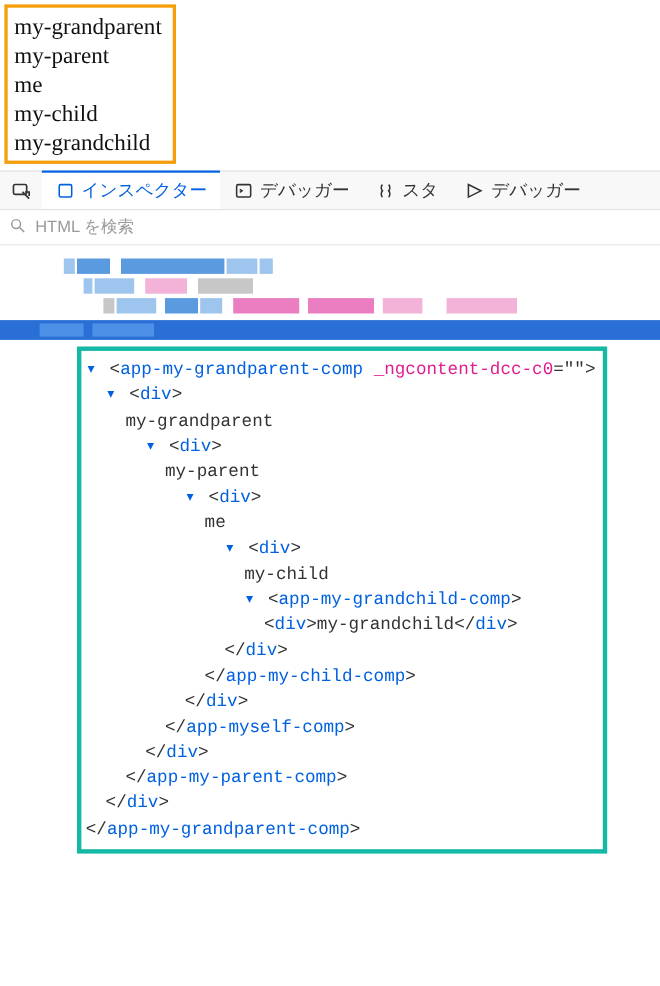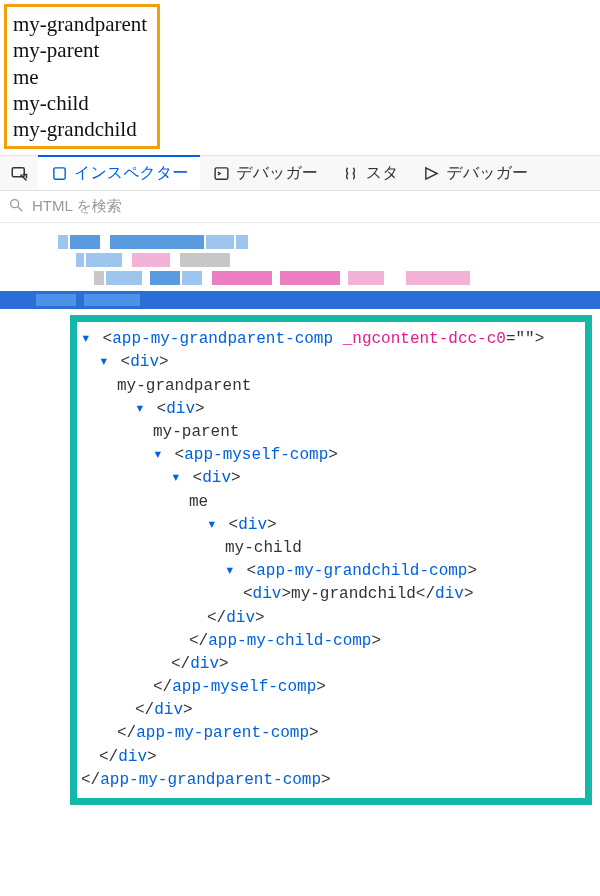--- a/index.html
+++ b/index.html
@@ -96,23 +96,23 @@
     position: relative;
     overflow: hidden;
   }
   .highlight-row div {
     position: absolute; top: 3px; height: 12px; background: #4d90e8;
   }
 
   
   .domwrap {
     margin: 6px 0 0 70px;
-    border: 7px solid #14b8a6;
+    border: 4px solid #14b8a6;
     padding: 6px 4px 6px 4px;
-    width: 522px;
+    width: 482px;
     font-family: Menlo, Consolas, "Courier New", monospace;
     font-size: 16px;
     line-height: 1.45;
     color: #333;
   }
   .row { white-space: nowrap; }
   .ind0{padding-left:0;} .ind1{padding-left:18px;} .ind2{padding-left:36px;}
   .ind3{padding-left:54px;} .ind4{padding-left:72px;} .ind5{padding-left:90px;}
   .ind6{padding-left:108px;} .ind7{padding-left:126px;} .ind8{padding-left:144px;}
   .ind9{padding-left:162px;}
@@ -242,24 +242,20 @@
   <div class="row ind1">
     <span class="tw">▾</span>
     <span class="punct">&lt;</span><span class="tag">div</span><span class="punct">&gt;</span>
   </div>
   <div class="row ind2"><span class="txt">my-grandparent</span></div>
   <div class="row ind3">
     <span class="tw">▾</span>
     <span class="punct">&lt;</span><span class="tag">div</span><span class="punct">&gt;</span>
   </div>
   <div class="row ind4"><span class="txt">my-parent</span></div>
-  <div class="row ind4">
-    <span class="tw">▾</span>
-    <span class="punct">&lt;</span><span class="tag">app-myself-comp</span><span class="punct">&gt;</span>
-  </div>
   <div class="row ind5">
     <span class="tw">▾</span>
     <span class="punct">&lt;</span><span class="tag">div</span><span class="punct">&gt;</span>
   </div>
   <div class="row ind6"><span class="txt">me</span></div>
   <div class="row ind7">
     <span class="tw">▾</span>
     <span class="punct">&lt;</span><span class="tag">div</span><span class="punct">&gt;</span>
   </div>
   <div class="row ind8"><span class="txt">my-child</span></div>

